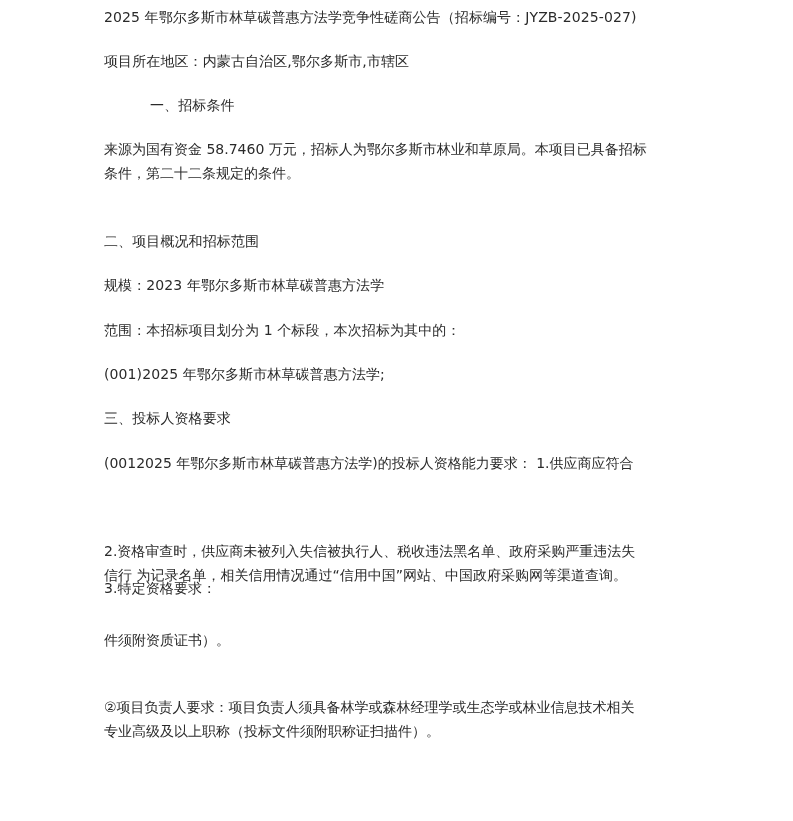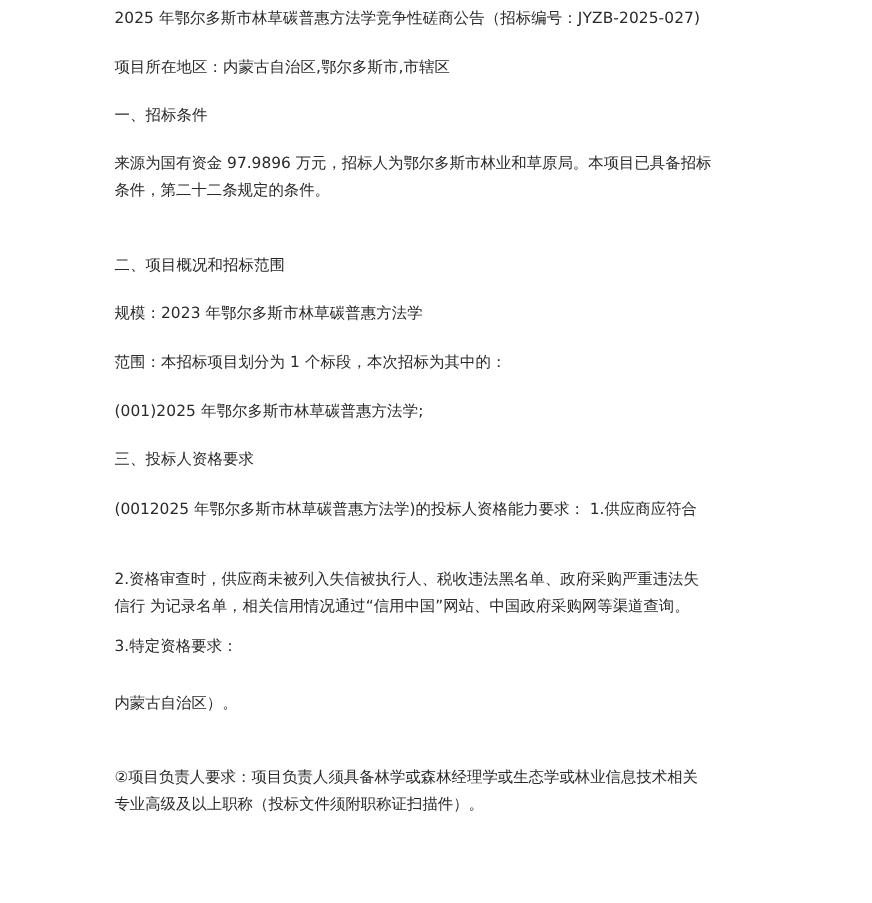--- a/index.html
+++ b/index.html
@@ -39,40 +39,40 @@
     }
     .para span { display: block; white-space: nowrap; }
   </style>
 </head>
 <body>
 
 <div class="doc">
   <div class="line" style="top:5px;">2025 年鄂尔多斯市林草碳普惠方法学竞争性磋商公告（招标编号：JYZB-2025-027)</div>
   <div class="line" style="top:49px;">项目所在地区：内蒙古自治区,鄂尔多斯市,市辖区</div>
 
-  <div class="line" style="top:93px;">一、招标条件</div>
+  <div class="line" style="top:93px;margin-left:46px;">一、招标条件</div>
   <div class="para" style="top:137px;">
-    <span>来源为国有资金 97.9896 万元，招标人为鄂尔多斯市林业和草原局。本项目已具备招标</span>
+    <span>来源为国有资金 58.7460 万元，招标人为鄂尔多斯市林业和草原局。本项目已具备招标</span>
     <span>条件，第二十二条规定的条件。</span>
   </div>
 
   <div class="line" style="top:229px;">二、项目概况和招标范围</div>
   <div class="line" style="top:273px;">规模：2023 年鄂尔多斯市林草碳普惠方法学</div>
   <div class="line" style="top:318px;">范围：本招标项目划分为 1 个标段，本次招标为其中的：</div>
   <div class="line" style="top:362px;">(001)2025 年鄂尔多斯市林草碳普惠方法学;</div>
 
   <div class="line" style="top:406px;">三、投标人资格要求</div>
   <div class="para" style="top:451px;">
     <span>(0012025 年鄂尔多斯市林草碳普惠方法学)的投标人资格能力要求： 1.供应商应符合</span>
   </div>
-  <div class="para" style="top:515px;">
+  <div class="para" style="top:539px;">
     <span>2.资格审查时，供应商未被列入失信被执行人、税收违法黑名单、政府采购严重违法失</span>
     <span>信行 为记录名单，相关信用情况通过“信用中国”网站、中国政府采购网等渠道查询。</span>
   </div>
   <div class="line" style="top:576px;">3.特定资格要求：</div>
   <div class="para" style="top:628px;">
-    <span>内蒙古自治区）。</span>
+    <span>件须附资质证书）。</span>
   </div>
   <div class="para" style="top:695px;">
     <span>②项目负责人要求：项目负责人须具备林学或森林经理学或生态学或林业信息技术相关</span>
     <span>专业高级及以上职称（投标文件须附职称证扫描件）。</span>
   </div>
 </div>
 
 </body></html>

